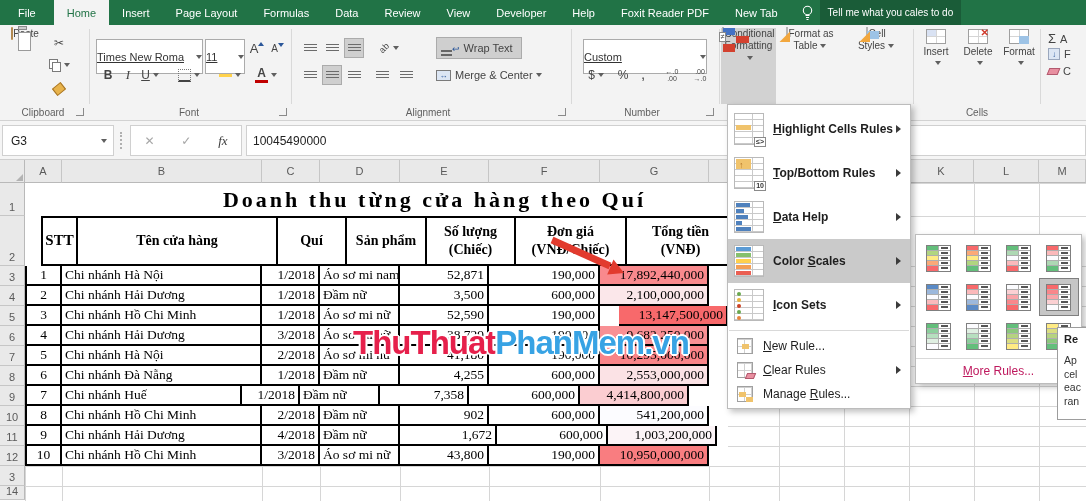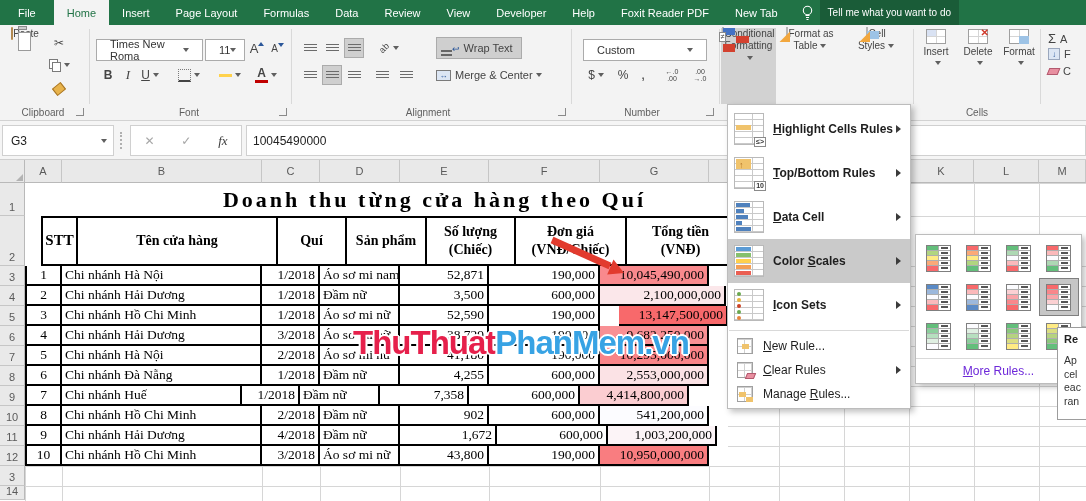--- a/index.html
+++ b/index.html
@@ -19,21 +19,21 @@
   
   .ribbon { position:absolute; top:25px; left:0; right:0; height:96px; background:#f3f3f3;
             border-bottom:1px solid #d2d2d2; font-size:11px; color:#444; }
   .gsep { position:absolute; top:4px; bottom:16px; width:1px; background:#d9d9d9; }
   .glabel { position:absolute; bottom:2px; font-size:10px; color:#5f5f5f; text-align:center; }
   .launch { position:absolute; bottom:4px; width:8px; height:8px;
             border-right:1px solid #8a8a8a; border-bottom:1px solid #8a8a8a; }
   .car { display:inline-block; width:0; height:0; border-left:3px solid transparent;
          border-right:3px solid transparent; border-top:4px solid #5f5f5f; vertical-align:middle; margin-left:3px; }
   .combo { position:absolute; background:#fff; border:1px solid #ababab; display:flex;
-           align-items:center; padding:0 13px; font-size:11px; color:#333; height:22px; }
+           align-items:center; padding:0 0; font-size:11px; color:#333; height:35px;text-decoration:underline; }
   .combo .car { margin-left:auto; }
   .rbtn { position:absolute; display:flex; align-items:center; justify-content:center; height:20px; }
   .rbtn.on { background:#cfcfcf; border:1px solid #ababab; }
   .st { width:13px; height:9px;
         background:repeating-linear-gradient(180deg,#6b6b6b 0 1px,transparent 1px 3px); }
   .paste-icon { width:22px; height:26px; background:#eec887; border:1px solid #b28951;
                 border-radius:2px; position:relative; margin:0 auto; }
   .paste-icon .page { position:absolute; left:6px; top:4px; width:13px; height:19px;
                       background:#fff; border:1px solid #9a9a9a; }
   .paste-icon .clip { position:absolute; top:-2px; left:6px; width:9px; height:4px;
@@ -144,21 +144,21 @@
                column-gap:2px; row-gap:3px; }
   .scell { width:38px; height:36px; display:flex; align-items:center; justify-content:center; }
   .scell.sel { background:#c6c6c6; outline:1px solid #7f7f7f; }
   .thumb { width:25px; height:27px; border:1px solid #7f7f7f; display:flex; flex-direction:column; background:#fff; }
   .throw { flex:1; display:flex; border-bottom:1px solid #aeaeae; }
   .throw:last-child { border-bottom:none; }
   .tl { width:12px; border-right:1px solid #aeaeae; }
   .trr { flex:1; display:flex; align-items:center; justify-content:center; }
   .tdash { width:7px; height:2px; background:#555; }
   .morerules { margin-top:4px; border-top:1px solid #d9d9d9; padding:5px 18px 3px; text-align:center;
-               font-size:12px; color:#6d28d9; }
+               font-size:12px; color:#be185d; }
 
   
   .tipfrag { position:absolute; left:1057px; top:327px; width:32px; height:93px; background:#fff;
              border:1px solid #9d9d9d; z-index:22; padding:5px 0 0 6px; overflow:hidden; }
   .tiptitle { font-size:11px; font-weight:bold; color:#222; margin-bottom:9px; }
   .tipline { font-size:10.5px; color:#333; line-height:13.5px; }
 </style>
 </head>
 <body>
 
@@ -177,21 +177,21 @@
       <div class="tab">Foxit Reader PDF</div>
       <div class="tab">New Tab</div>
     </div>
   <div class="bulbwrap">
     <svg width="13" height="16" viewBox="0 0 13 16">
         <circle cx="6.5" cy="5.5" r="4.2" fill="none" stroke="#fff" stroke-width="1.1"></circle>
         <path d="M4.5 10.5h4M5 12.5h3M5.5 14.5h2" stroke="#fff" stroke-width="1"></path>
       </svg>
   </div>
   <div class="tellme">
-    <span>Tell me what you want to do</span>
+    <span>Tell me what you cales to do</span>
   </div>
 </div>
 
 <div class="ribbon">
   <div class="gsep" style="left:89px"></div>
     <div class="gsep" style="left:291px"></div>
   <div class="gsep" style="left:571px"></div>
     <div class="gsep" style="left:719px"></div>
   <div class="gsep" style="left:913px"></div>
     <div class="gsep" style="left:1040px"></div>
@@ -500,30 +500,30 @@
       </div>
   </div>
   <div class="trows" id="tbl-rows">
       <div class="trow2">
         <div class="tc a-c" style="width: 37px;">1</div>
         <div class="tc a-l" style="width: 200px;">Chi nhánh Hà Nội</div>
         <div class="tc a-r" style="width: 58px;">1/2018</div>
         <div class="tc a-l" style="width: 80px;">Áo sơ mi nam</div>
         <div class="tc a-r" style="width: 89px;">52,871</div>
         <div class="tc a-r" style="width: 111px;">190,000</div>
-        <div class="tc a-r" style="width: 109px; background: rgb(249, 137, 141);">10,045,490,000</div>
+        <div class="tc a-r" style="width: 109px; background: rgb(249, 137, 141);">17,892,440,000</div>
       </div>
       <div class="trow2">
         <div class="tc a-c" style="width: 37px;">2</div>
         <div class="tc a-l" style="width: 200px;">Chi nhánh Hải Dương</div>
         <div class="tc a-r" style="width: 58px;">1/2018</div>
         <div class="tc a-l" style="width: 80px;">Đầm nữ</div>
         <div class="tc a-r" style="width: 89px;">3,500</div>
         <div class="tc a-r" style="width: 111px;">600,000</div>
-        <div class="tc a-r" style="width: 126px; background: rgb(251, 231, 234);">2,100,000,000</div>
+        <div class="tc a-r" style="width: 109px; background: rgb(251, 231, 234);">2,100,000,000</div>
       </div>
       <div class="trow2">
         <div class="tc a-c" style="width: 37px;">3</div>
         <div class="tc a-l" style="width: 200px;">Chi nhánh Hồ Chi Minh</div>
         <div class="tc a-r" style="width: 58px;">1/2018</div>
         <div class="tc a-l" style="width: 80px;">Áo sơ mi nữ</div>
         <div class="tc a-r" style="width: 89px;">52,590</div>
         <div class="tc a-r" style="width: 111px;">190,000</div>
         <div class="tc a-r" style="width: 109px; background: rgb(248, 105, 107); margin-left: 19px;">13,147,500,000</div>
       </div>
@@ -620,21 +620,21 @@
     <span class="msub"></span>
   </div>
   <div class="mitem">
     <span class="gicon">
       <i style="left:1px;top:1px;width:14px;height:4px;background:#4f81bd;"></i>
       <i style="left:1px;top:7px;width:8px;height:4px;background:#4f81bd;"></i>
       <i style="left:1px;top:13px;width:12px;height:4px;background:#4f81bd;"></i>
       <i style="left:1px;top:19px;width:6px;height:4px;background:#4f81bd;"></i>
       <i style="left:1px;top:25px;width:15px;height:4px;background:#4f81bd;"></i>
     </span>
-    <span><span></span><span class="key">D</span><span>ata Cell</span></span>
+    <span><span></span><span class="key">D</span><span>ata Help</span></span>
     <span class="msub"></span>
   </div>
   <div class="mitem hl">
     <span class="gicon">
       <i style="left:1px;top:1px;width:15px;height:4px;background:#5b9bd5;"></i>
       <i style="left:1px;top:7px;width:15px;height:4px;background:#87c06d;"></i>
       <i style="left:1px;top:13px;width:15px;height:4px;background:#ffd04d;"></i>
       <i style="left:1px;top:19px;width:15px;height:4px;background:#f49f55;"></i>
       <i style="left:1px;top:25px;width:15px;height:4px;background:#eb5f52;"></i>
     </span>

